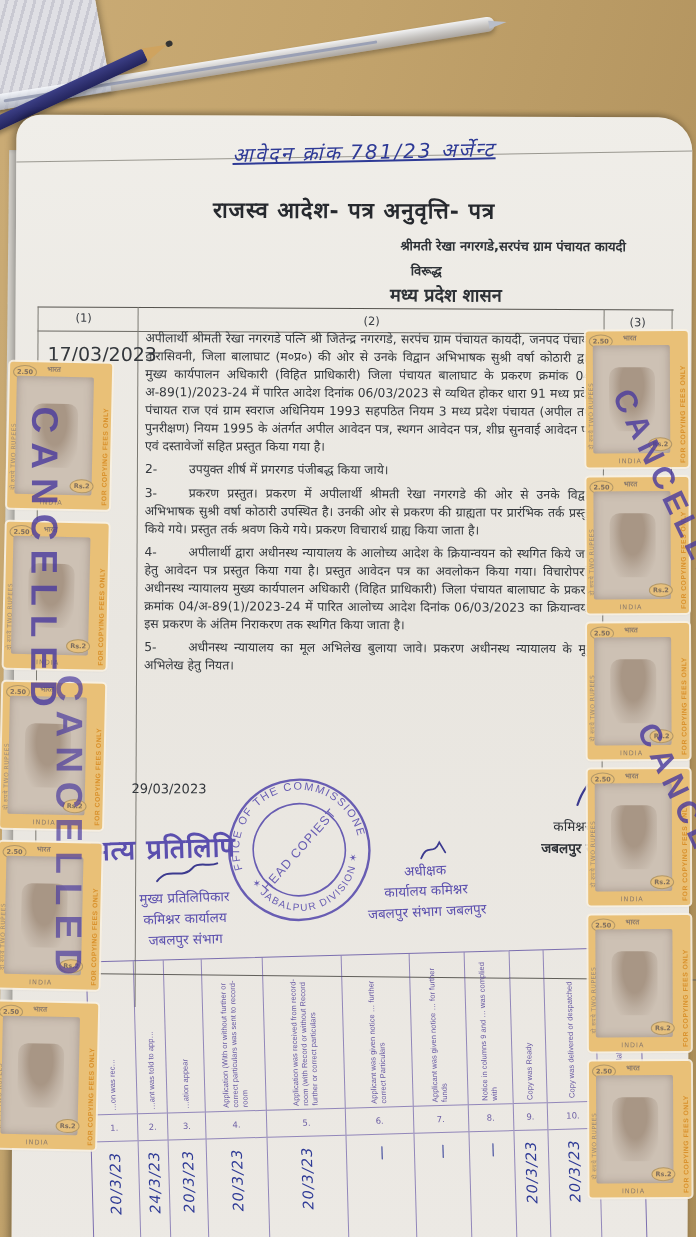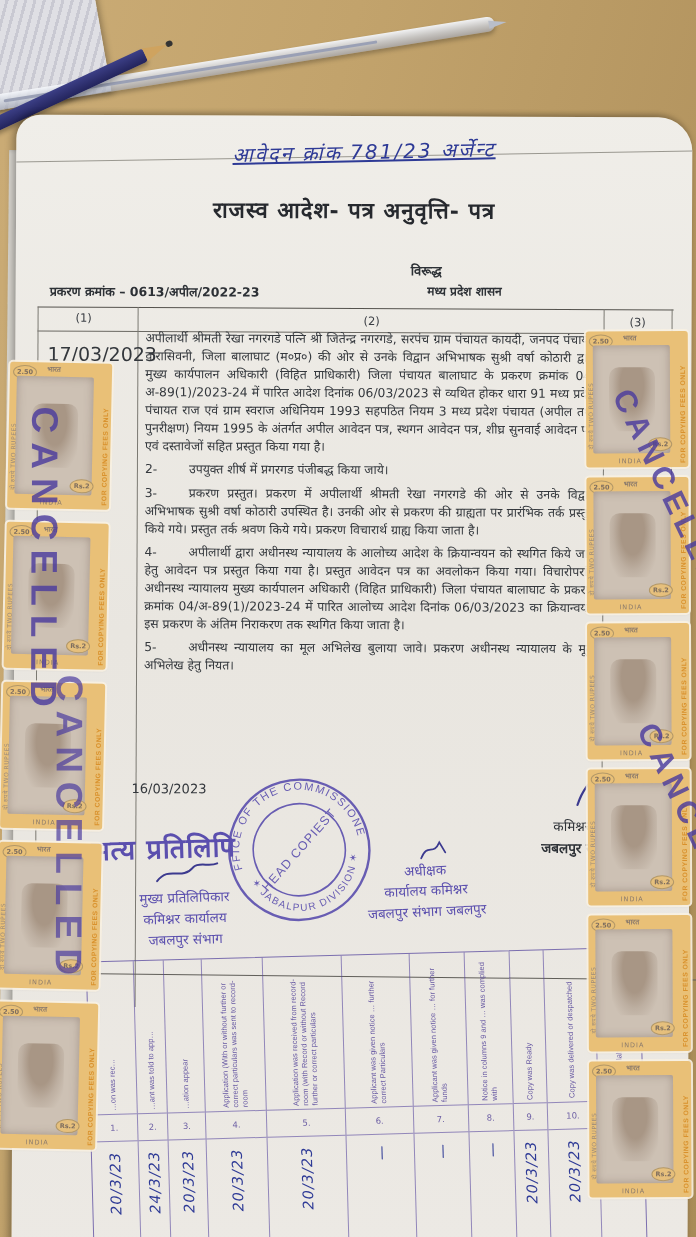--- a/index.html
+++ b/index.html
@@ -33,21 +33,21 @@
   .ink{color:#33373c;}
   .rule{position:absolute;background:#9a9890;height:1px;}
   .hand{color:#2e3a96;font-style:italic;}
   .purple{color:#5b4fae;}
   
   .top-note{left:216px;top:22px;font-size:20px;letter-spacing:2px;transform:rotate(-1.5deg);white-space:nowrap;}
   .top-note u{text-decoration-thickness:2px;}
   .doc-title{left:0;top:78px;width:100%;text-align:center;font-size:22px;font-weight:600;color:#26292e;letter-spacing:1px;}
   .party{right:66px;top:120px;font-size:13px;font-weight:600;color:#2d3136;}
   .versus{right:250px;top:145px;font-size:13px;font-weight:600;color:#2d3136;}
-  .respondent{right:190px;top:166px;font-size:12px;font-weight:600;color:#2d3136;}
+  .respondent{right:190px;top:166px;font-size:18px;font-weight:600;color:#2d3136;}
   .case-no{left:34px;top:168px;font-size:12.5px;font-weight:600;color:#2d3136;}
   
   .tl-top{left:22px;top:192px;width:636px;background:#55534e;height:1.4px;}
   .tl-hdr{left:22px;top:216px;width:560px;background:#6b6963;height:1px;}
   .vline{position:absolute;width:1px;background:#7b7972;}
   .v-left{left:22px;top:192px;height:560px;}
   .v-c1{left:122px;top:192px;height:700px;}
   .v-c2{left:588px;top:192px;height:560px;}
   .v-right{left:656px;top:192px;height:300px;}
   .colnum{font-size:11.5px;color:#3a3e44;}
@@ -126,23 +126,23 @@
   <div class="sheet-under su1"></div>
 
   <div class="page">
 
     <div class="rule" style="left:0;top:40px;width:100%;transform:rotate(-1.2deg);"></div>
     <div class="abs hand top-note">
       <u>आवेदन क्रांक 781/23 अर्जेन्ट</u>
     </div>
 
     <div class="abs doc-title">राजस्व आदेश- पत्र अनुवृत्ति- पत्र</div>
+    <div class="abs party">श्रीमती रेखा नगरगडे,सरपंच ग्राम पंचायत कायदी</div>
     <div class="abs versus">विरूद्ध</div>
     <div class="abs respondent">मध्य प्रदेश शासन</div>
-    <div class="abs case-no">प्रकरण क्रमांक – 0613/अपील/2022-23</div>
 
     <div class="rule tl-top"></div>
     <div class="rule tl-hdr"></div>
     <div class="vline v-left"></div>
     <div class="vline v-c1"></div>
     <div class="vline v-c2"></div>
     <div class="vline v-right"></div>
     <div class="abs colnum cn1">(1)</div>
     <div class="abs colnum cn2">(2)</div>
     <div class="abs colnum cn3">(3)</div>
@@ -150,21 +150,21 @@
     <div class="abs order-date">17/03/2023</div>
 
     <div class="abs body-text">
       <p><span>अपीलार्थी श्रीमती रेखा नगरगडे पत्नि श्री जितेन्द्र नगरगडे, सरपंच ग्राम पंचायत कायदी, जनपद पंचायत वारासिवनी, जिला बालाघाट (म०प्र०) की ओर से उनके विद्वान अभिभाषक सुश्री वर्षा कोठारी द्वारा मुख्य कार्यपालन अधिकारी (विहित प्राधिकारी) जिला पंचायत बालाघाट के प्रकरण क्रमांक 04/अ-89(1)/2023-24 में पारित आदेश दिनांक 06/03/2023 से व्यथित होकर धारा 91 मध्य प्रदेश पंचायत राज एवं ग्राम स्वराज अधिनियम 1993 सहपठित नियम 3 मध्य प्रदेश पंचायत (अपील तथा पुनरीक्षण) नियम 1995 के अंतर्गत अपील आवेदन पत्र, स्थगन आवेदन पत्र, शीघ्र सुनवाई आवेदन पत्र एवं दस्तावेजों सहित प्रस्तुत किया गया है।</span></p>
       <p><span class="pnum">2-</span><span>उपयुक्त शीर्ष में प्नगरगड पंजीबद्ध किया जाये।</span></p>
       <p><span class="pnum">3-</span><span>प्रकरण प्रस्तुत। प्रकरण में अपीलार्थी श्रीमती रेखा नगरगडे की ओर से उनके विद्वान अभिभाषक सुश्री वर्षा कोठारी उपस्थित है। उनकी ओर से प्रकरण की ग्राह्यता पर प्रारंभिक तर्क प्रस्तुत किये गये। प्रस्तुत तर्क श्रवण किये गये। प्रकरण विचारार्थ ग्राह्य किया जाता है।</span></p>
       <p><span class="pnum">4-</span><span>अपीलार्थी द्वारा अधीनस्थ न्यायालय के आलोच्य आदेश के क्रियान्वयन को स्थगित किये जाने हेतु आवेदन पत्र प्रस्तुत किया गया है। प्रस्तुत आवेदन पत्र का अवलोकन किया गया। विचारोपरांत अधीनस्थ न्यायालय मुख्य कार्यपालन अधिकारी (विहित प्राधिकारी) जिला पंचायत बालाघाट के प्रकरण क्रमांक 04/अ-89(1)/2023-24 में पारित आलोच्य आदेश दिनांक 06/03/2023 का क्रियान्वयन इस प्रकरण के अंतिम निराकरण तक स्थगित किया जाता है।</span></p>
       <p><span class="pnum">5-</span><span>अधीनस्थ न्यायालय का मूल अभिलेख बुलाया जावे। प्रकरण अधीनस्थ न्यायालय के मूल अभिलेख हेतु नियत।</span></p>
     </div>
 
-    <div class="abs closing-date">16/03/2023</div>
+    <div class="abs closing-date">29/03/2023</div>
 
     <svg class="sig-svg" style="left:556px;top:648px;" width="110" height="52" viewBox="0 0 110 52">
       <path d="M8,40 C18,10 40,2 48,14 C54,24 36,38 52,34 M56,30 C60,8 74,4 76,16 C78,28 70,34 64,44 M76,20 C84,14 92,18 88,30" stroke="#3c3a8f" stroke-width="2.2" fill="none" stroke-linecap="round"></path>
     </svg>
     <div class="abs comm-line">
       <span>कमिश्नर</span>
       <span class="comm-date hand">17/3/23</span>
     </div>
     <div class="abs division-line">जबलपुर संभाग</div>
 

